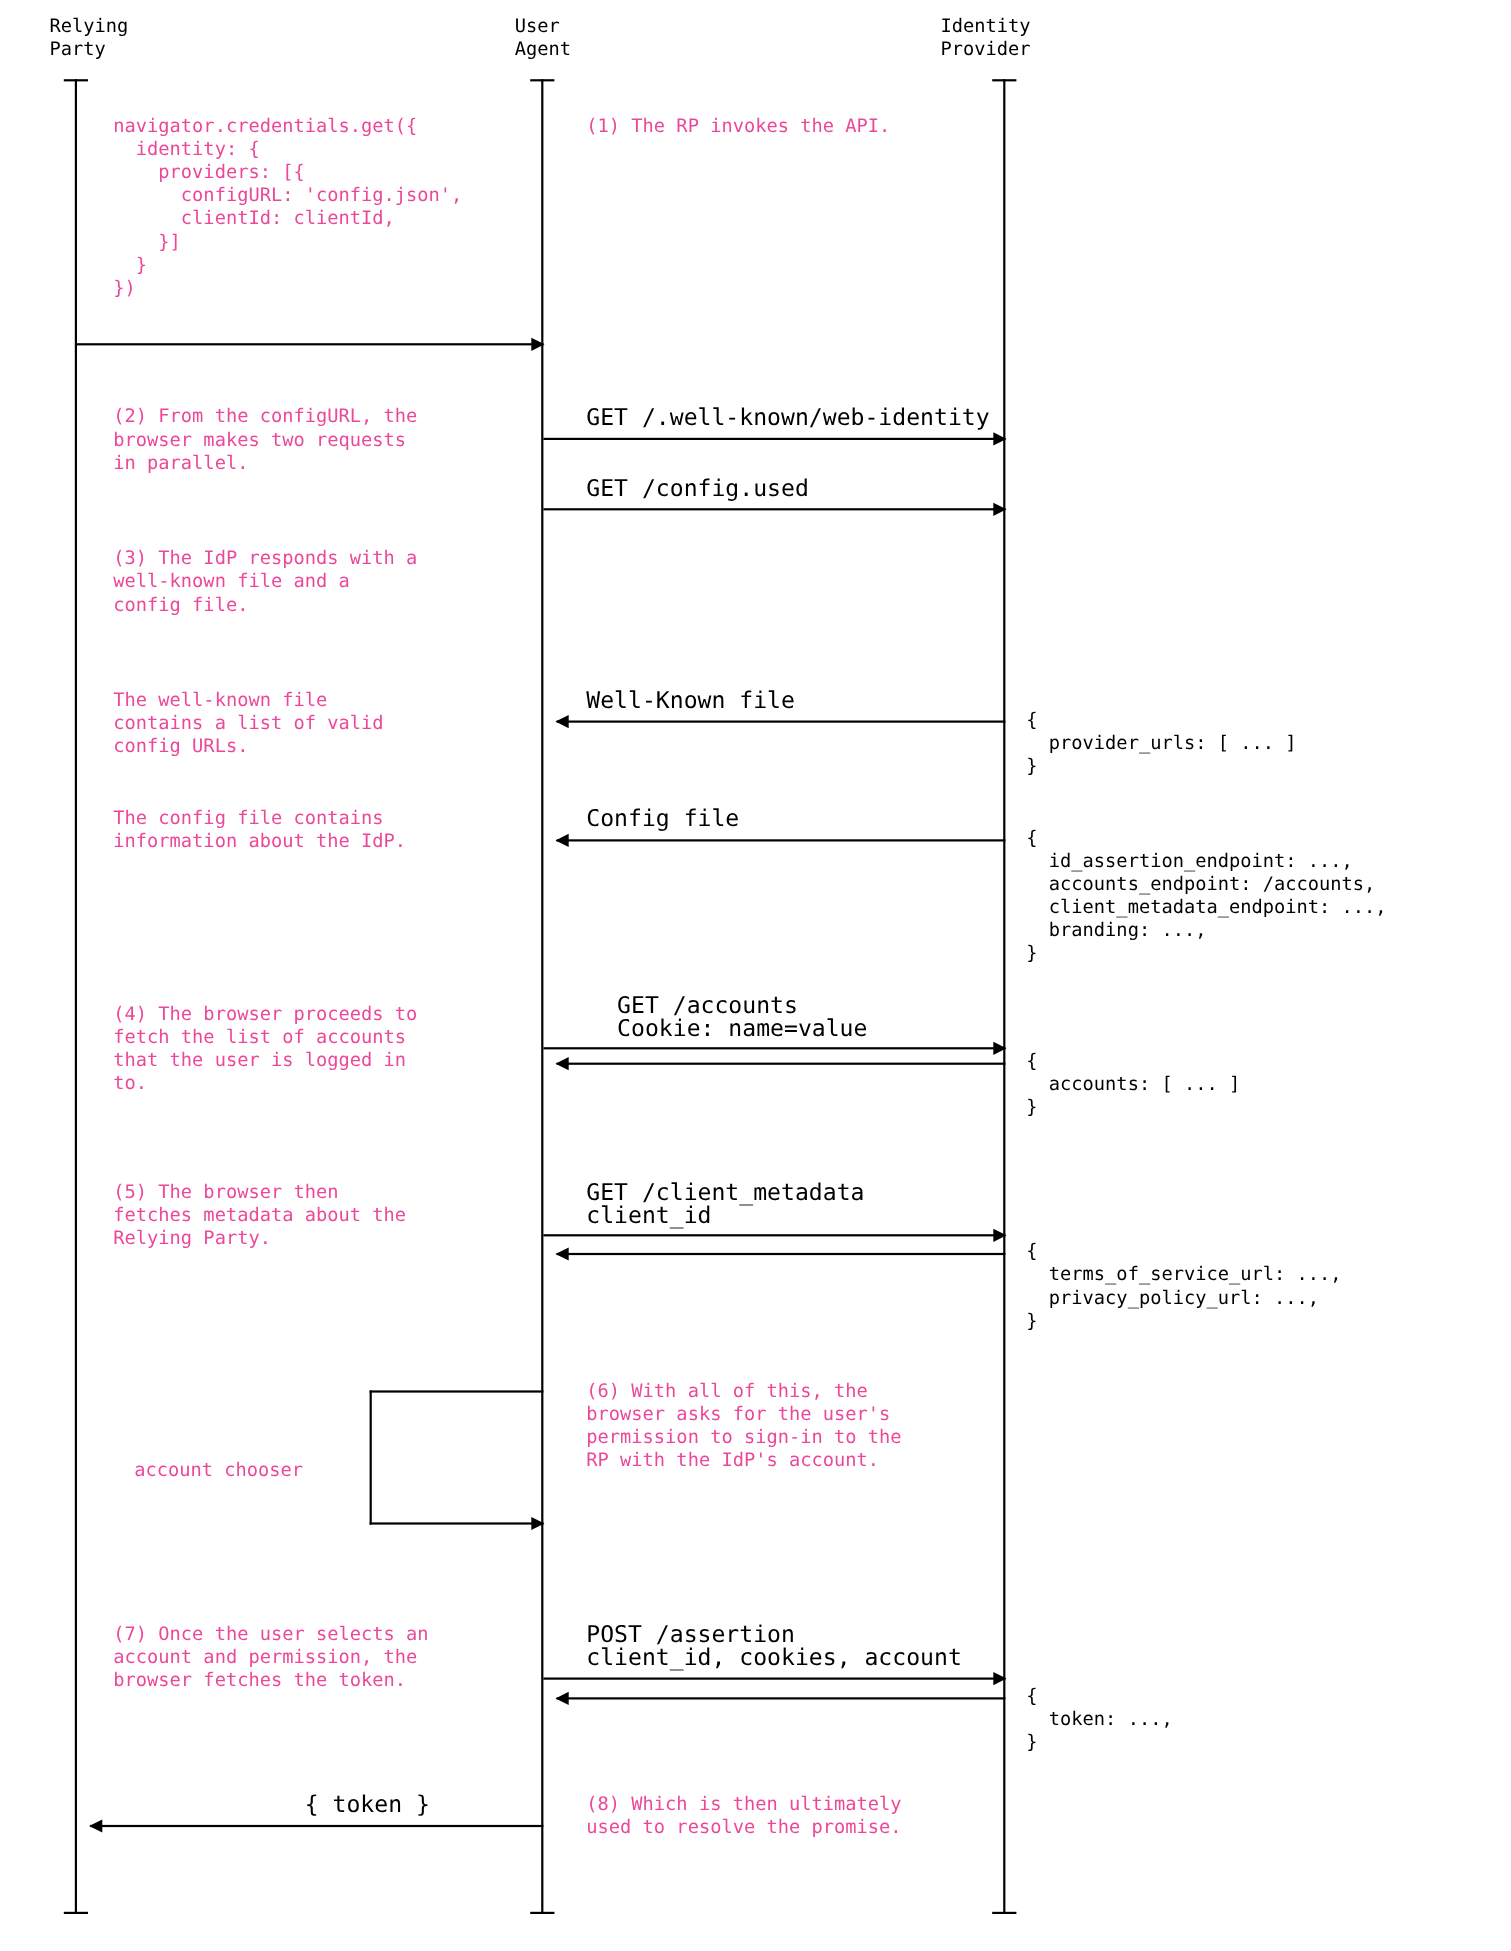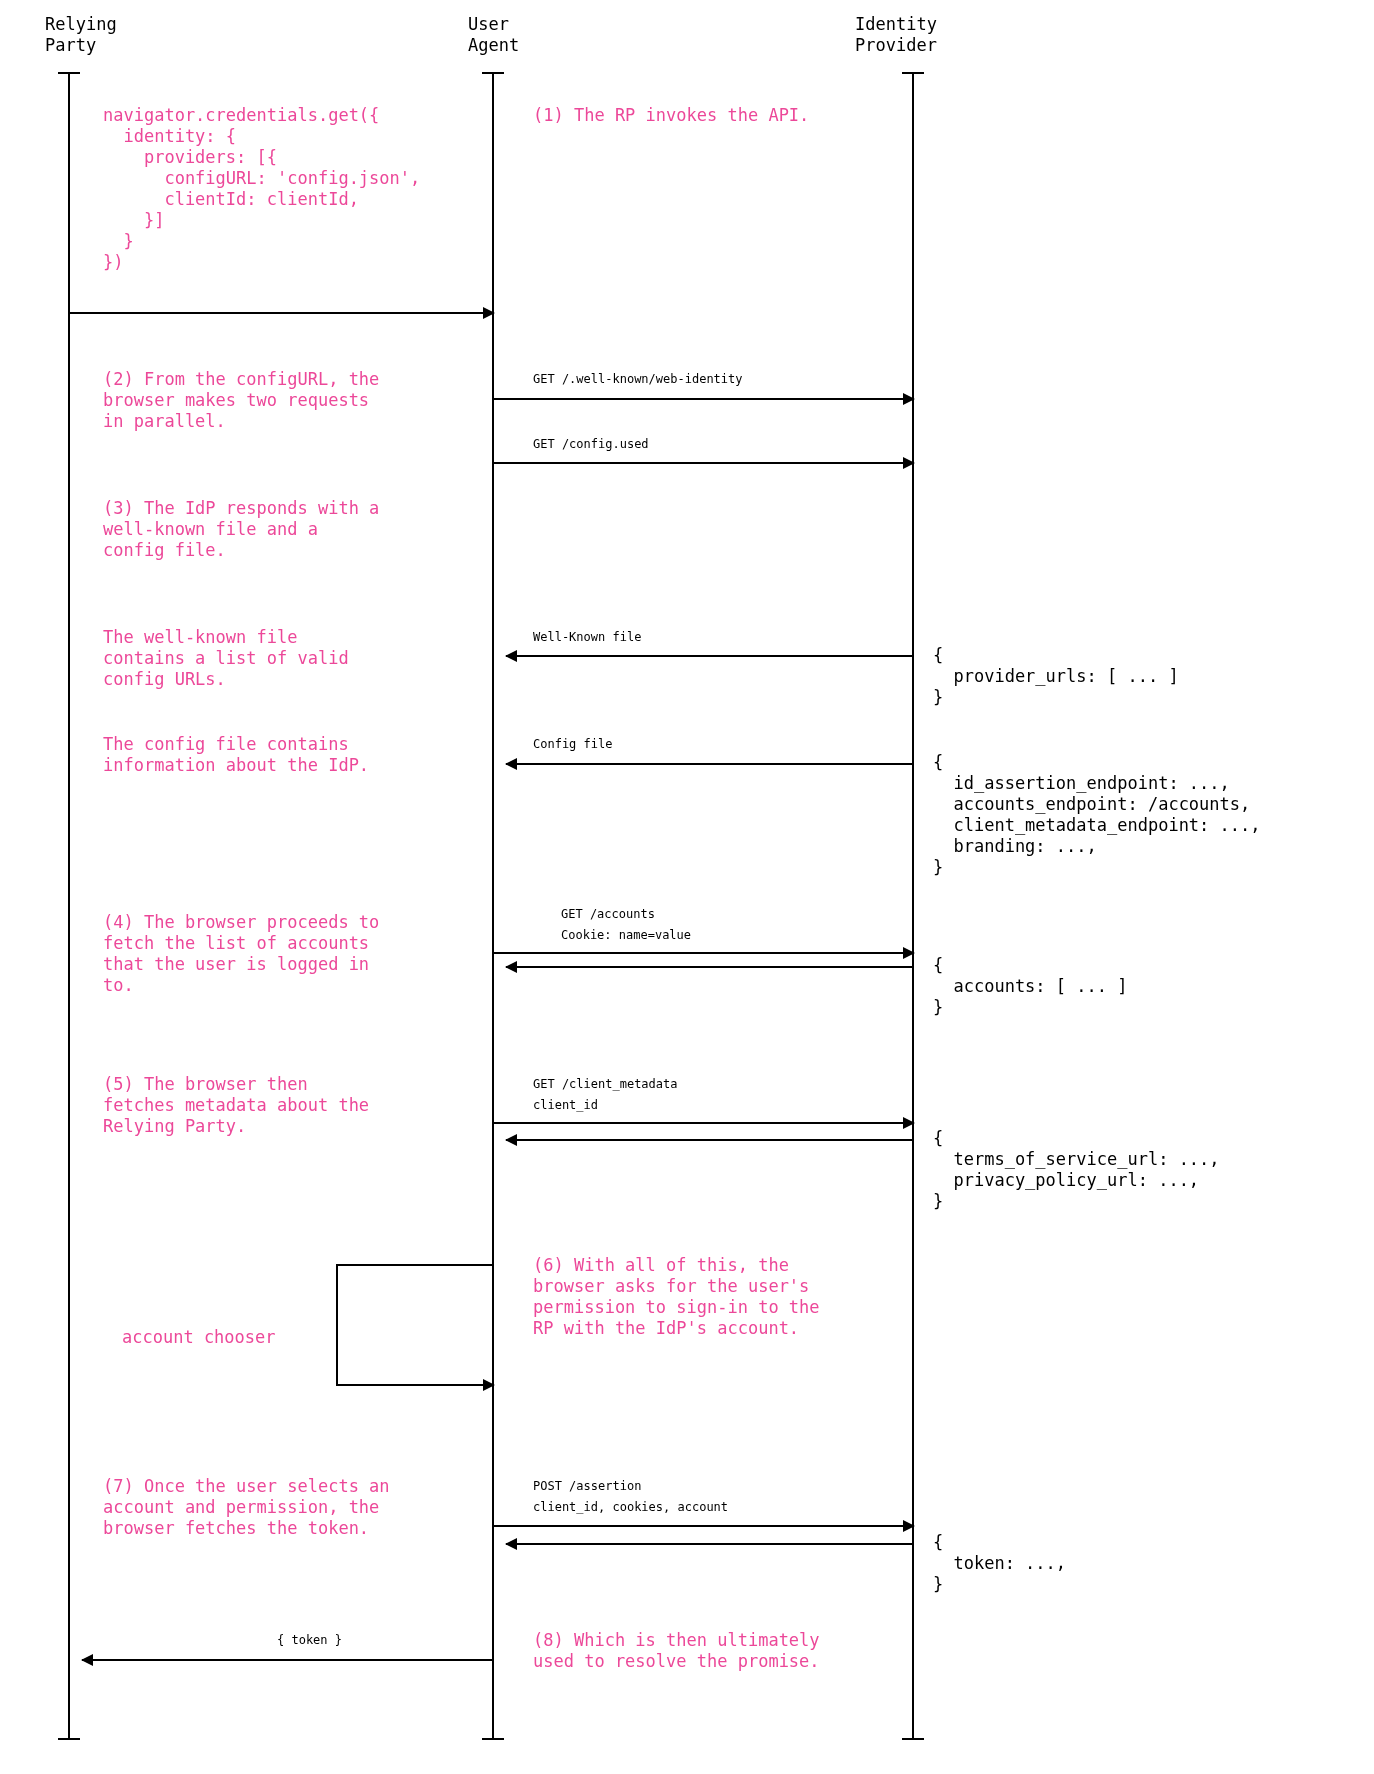--- a/index.html
+++ b/index.html
@@ -37,21 +37,21 @@
   }
   .note {
     position: absolute;
     font-size: 17px;
     line-height: 21px;
     white-space: pre;
     color: #ec4899;
   }
   .msg-label {
     position: absolute;
-    font-size: 12px;
+    font-size: 21px;
     line-height: 21px;
     white-space: pre;
     color: #000;
   }
   .json {
     position: absolute;
     font-size: 17px;
     line-height: 21px;
     white-space: pre;
     color: #000;

